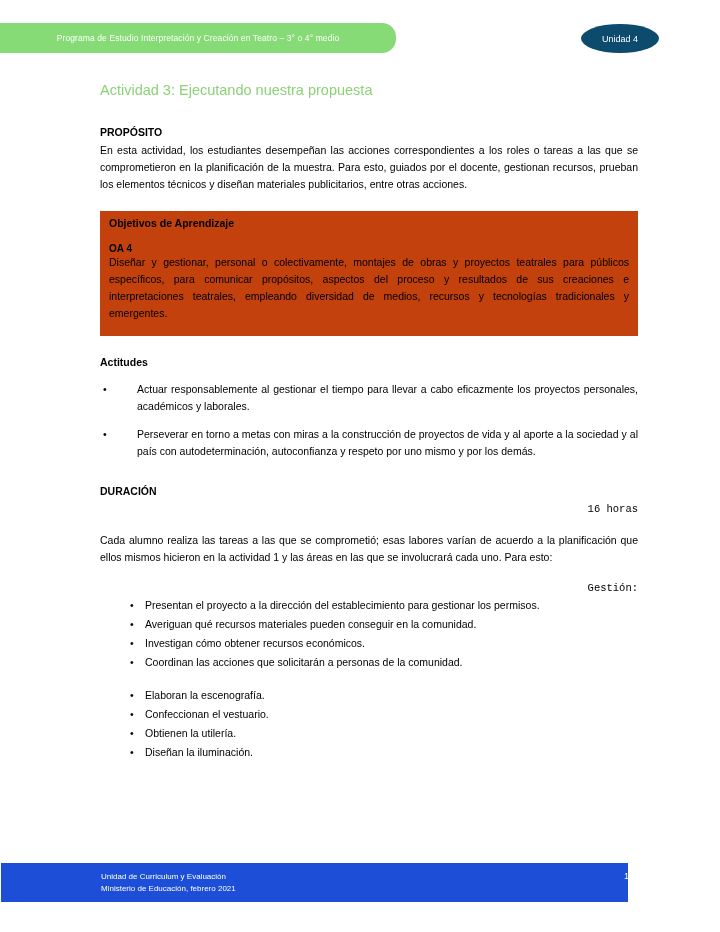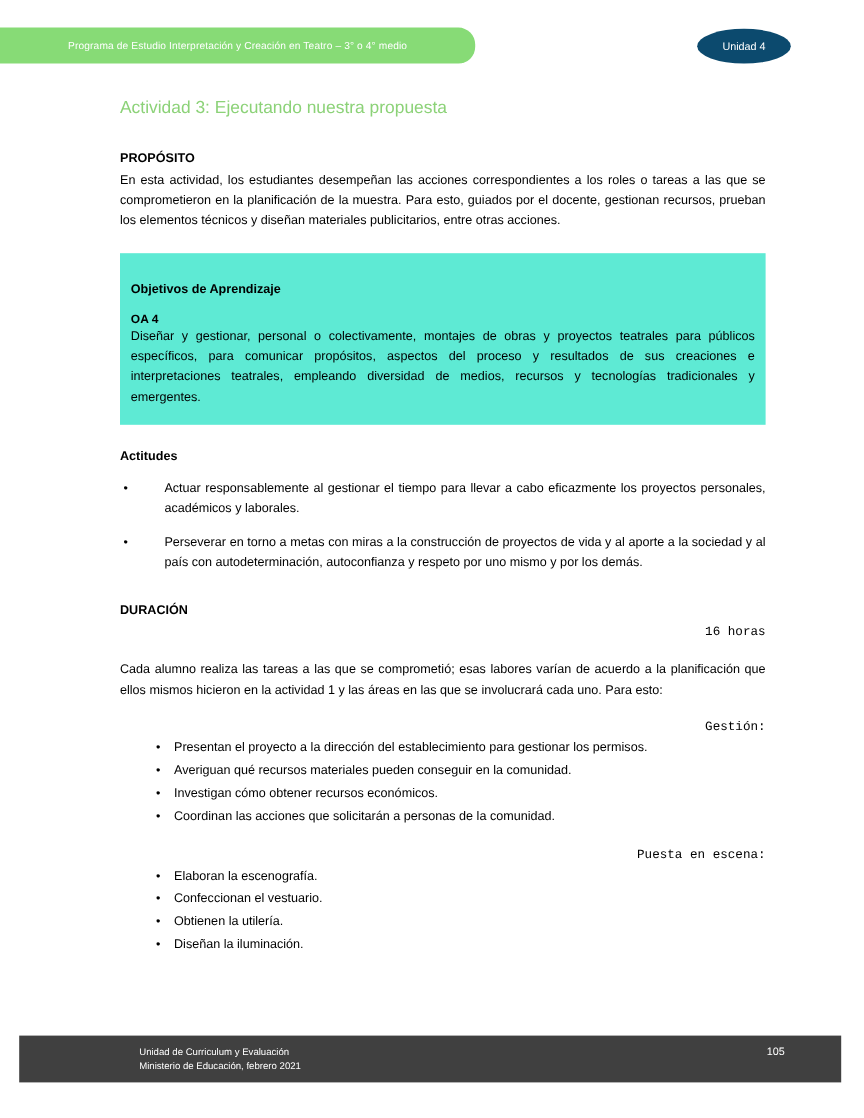--- a/index.html
+++ b/index.html
@@ -99,22 +99,22 @@
     text-align: right;
     font-family: Liberation Mono, monospace;
   }
   .spacer-18 { height: 18px; }
   .spacer-14 { height: 14px; }
   .spacer-12 { height: 12px; }
   .spacer-8  { height: 8px;  }
 
   
   .oa-box {
-    background: #5eead4;
-    padding: 24px 9px 14px 9px;
+    background: #c2410c;
+    padding: 6px 9px 14px 9px;
     box-sizing: border-box;
     width: 538px;
   }
   .oa-box-title {
     font-size: 10.5px;
     font-weight: bold;
     margin: 0 0 14px 0;
   }
   .oa-code {
     font-size: 10px;
@@ -161,25 +161,25 @@
     padding-left: 45px;
     margin-bottom: 2px;
   }
   .bullets-tasks li .dot {
     left: 30px;
   }
 
   
   .footer {
     position: absolute;
-    left: 16px;
+    left: 1px;
     top: 863px;
-    width: 685px;
+    width: 627px;
     height: 39px;
-    background: #404040;
+    background: #1d4ed8;
   }
   .footer-inner {
     position: absolute;
     left: 100px;
     top: 8px;
     width: 538px;
     display: flex;
     justify-content: space-between;
     align-items: flex-start;
   }
@@ -273,21 +273,20 @@
           <li>
             <span class="dot">•</span>
             <span>Coordinan las acciones que solicitarán a personas de la comunidad.</span>
           </li>
         </ul>
       </div>
 
       <div class="spacer-14"></div>
 
       <div>
-        <p class="para left">Puesta en escena:</p>
         <ul class="bullets bullets-tasks">
           <li>
             <span class="dot">•</span>
             <span>Elaboran la escenografía.</span>
           </li>
           <li>
             <span class="dot">•</span>
             <span>Confeccionan el vestuario.</span>
           </li>
           <li>

